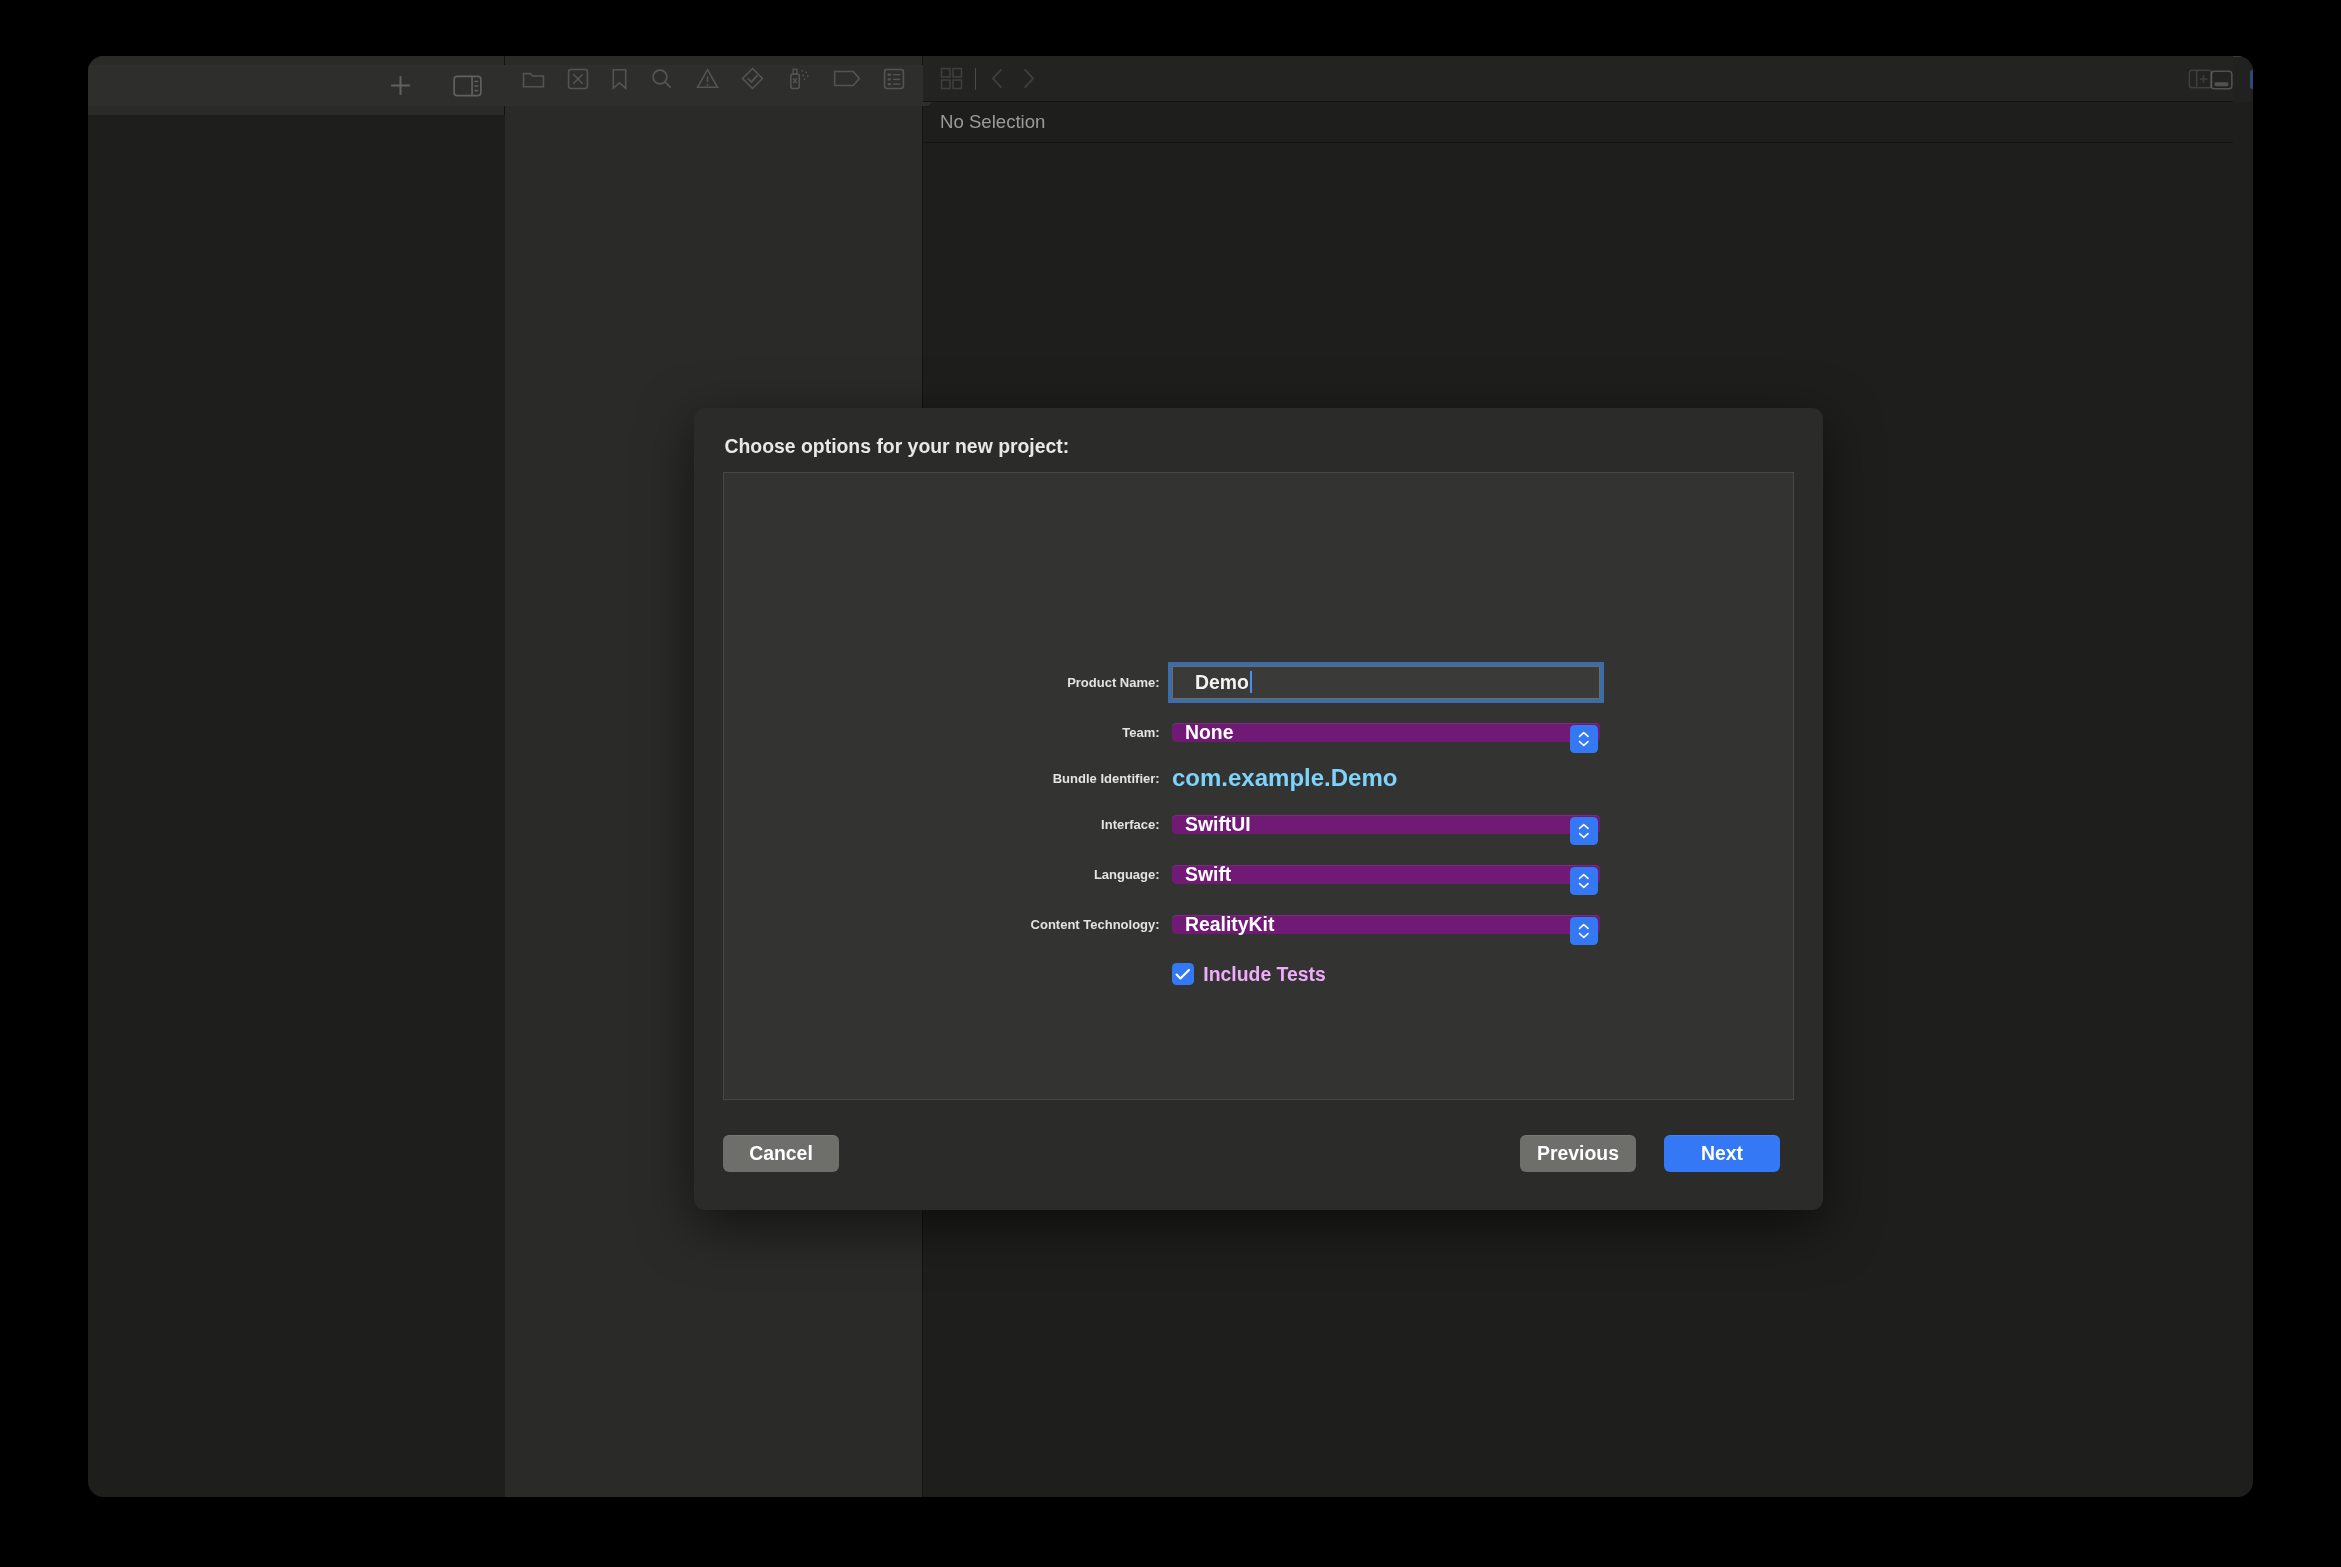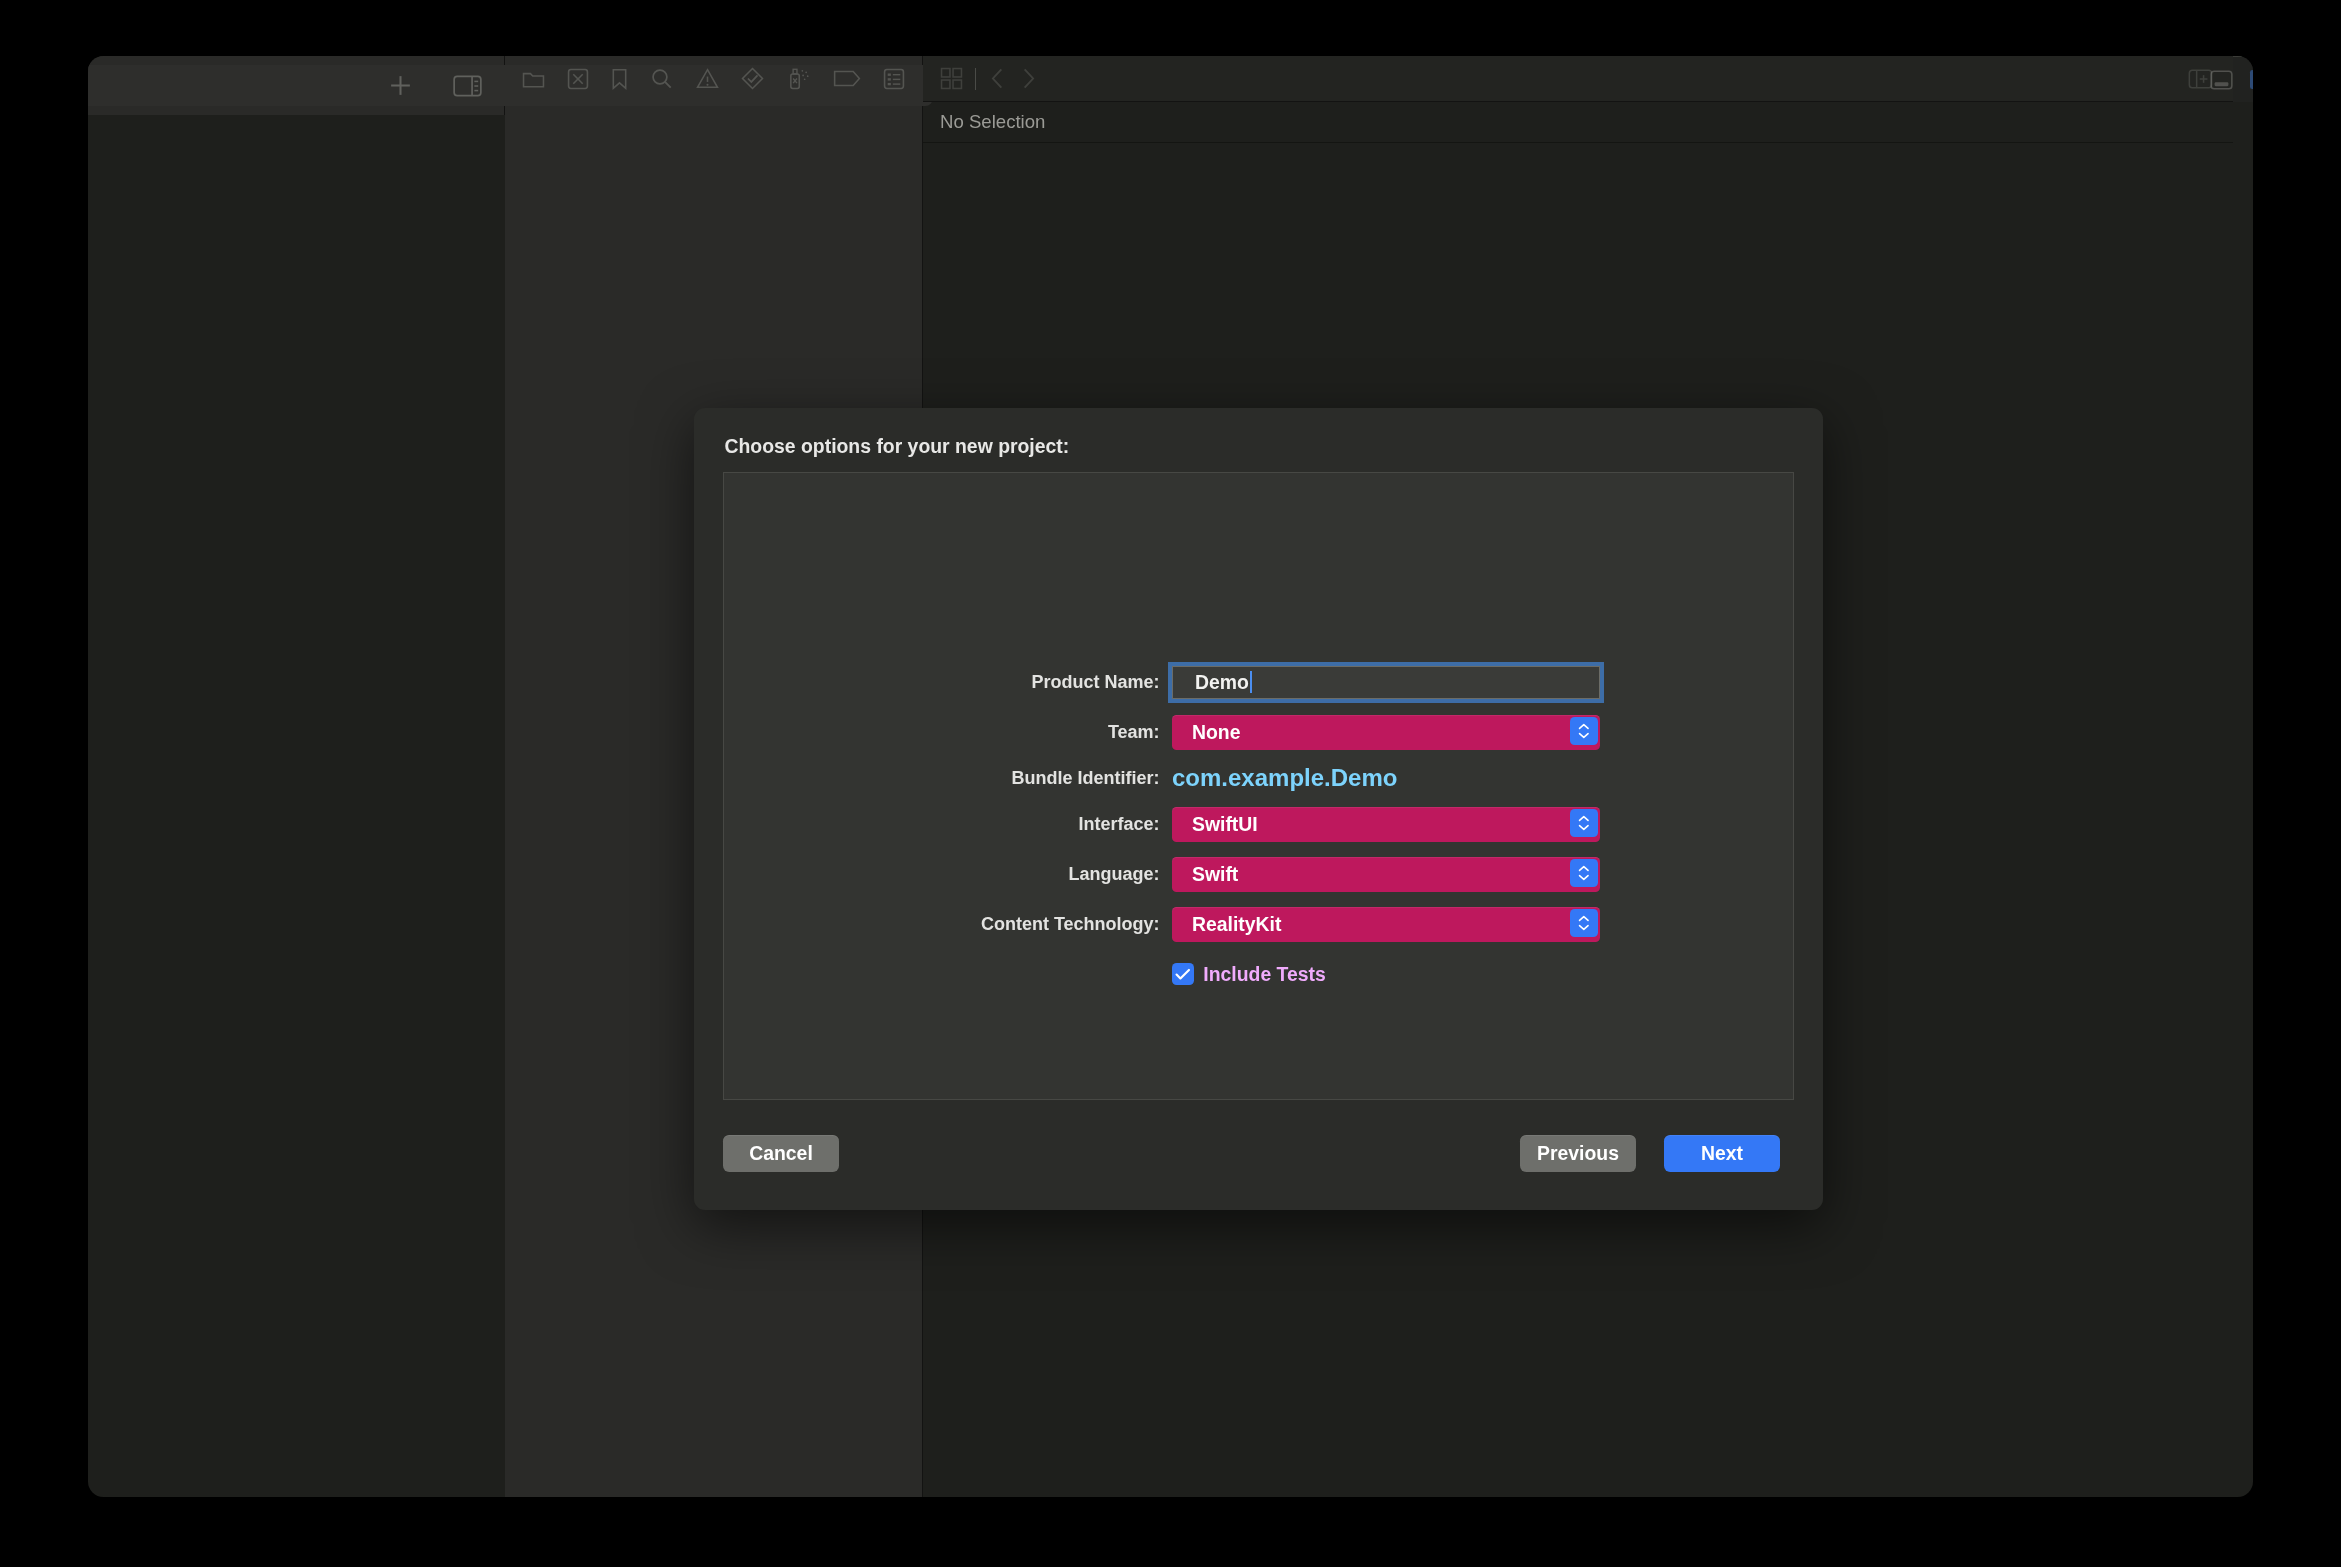--- a/index.html
+++ b/index.html
@@ -231,21 +231,21 @@
   .row {
     display: flex;
     align-items: center;
     height: 50px;
   }
   .row.tight { height: 42px; }
   .lbl {
     width: 448px;
     text-align: right;
     color: #e3e3e1;
-    font-size: 18px;
+    font-size: 13px;
     padding-right: 12.4px;
     box-sizing: border-box;
     white-space: nowrap;
   }
   .ctl { width: 428px; display: flex; align-items: center; }
 
   .textfield {
     width: 100%;
     height: 33px;
     box-sizing: border-box;
@@ -270,27 +270,27 @@
     background: #4b8ef0;
     margin-left: 0.8px;
   }
   .static-value {
     color: #7dd3fc;
     font-size: 24px;
   }
 
   .popup {
     width: 100%;
-    height: 35px;
+    height: 19px;
     box-sizing: border-box;
-    background: #be185d;
+    background: #701a75;
     border-radius: 4.6px;
     display: flex;
     align-items: center;
-    padding: 0 20px;
+    padding: 0 13px;
     position: relative;
     box-shadow: inset 0 0.8px 0 rgba(255,255,255,0.10);
   }
   .popup .pv {
     color: #ffffff;
     font-size: 19.4px;
   }
   .stepper {
     position: absolute;
     right: 2.3px;

